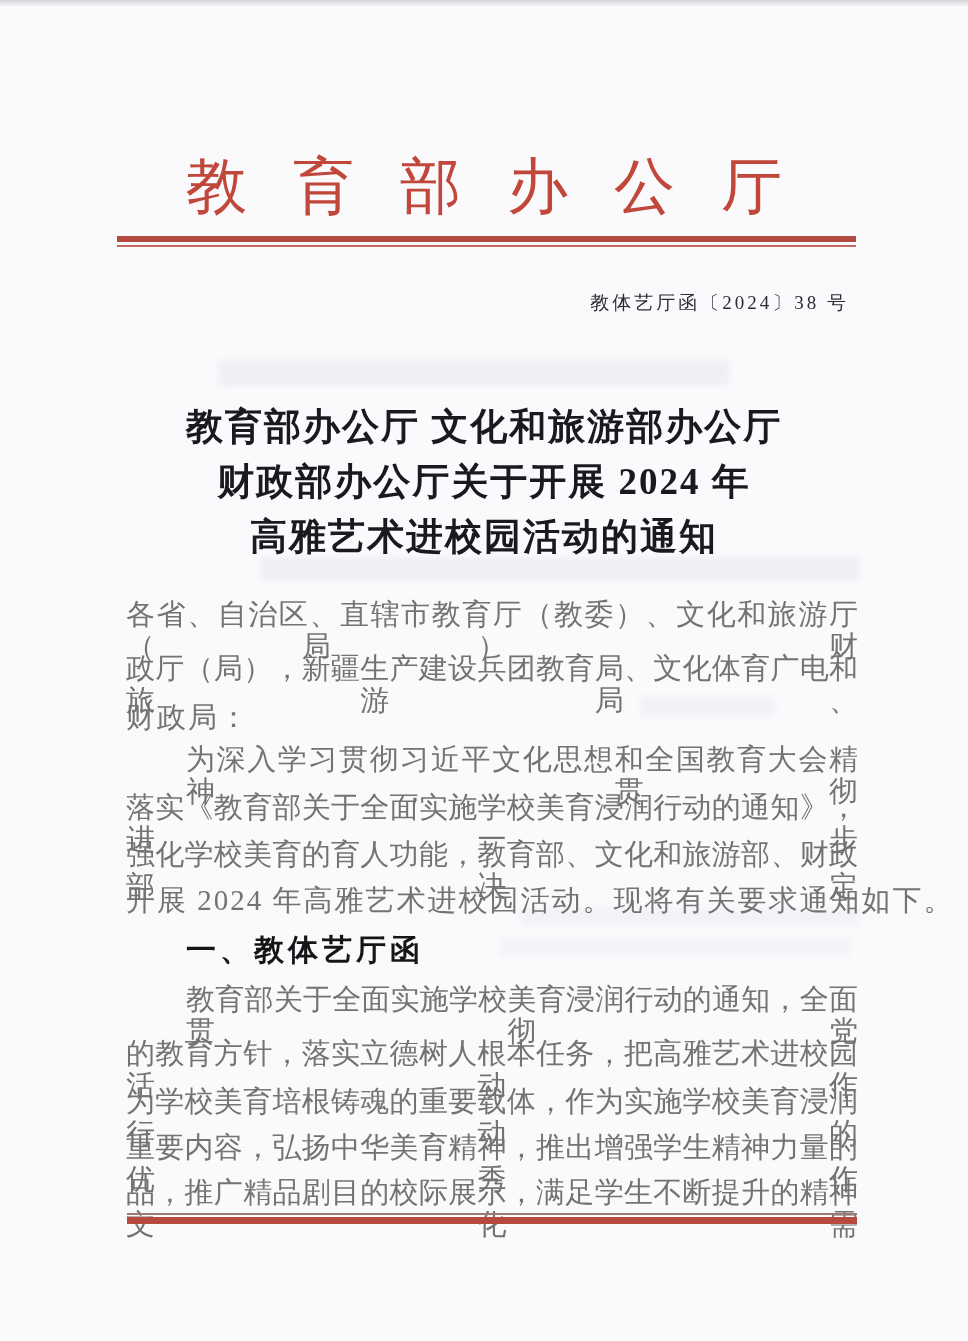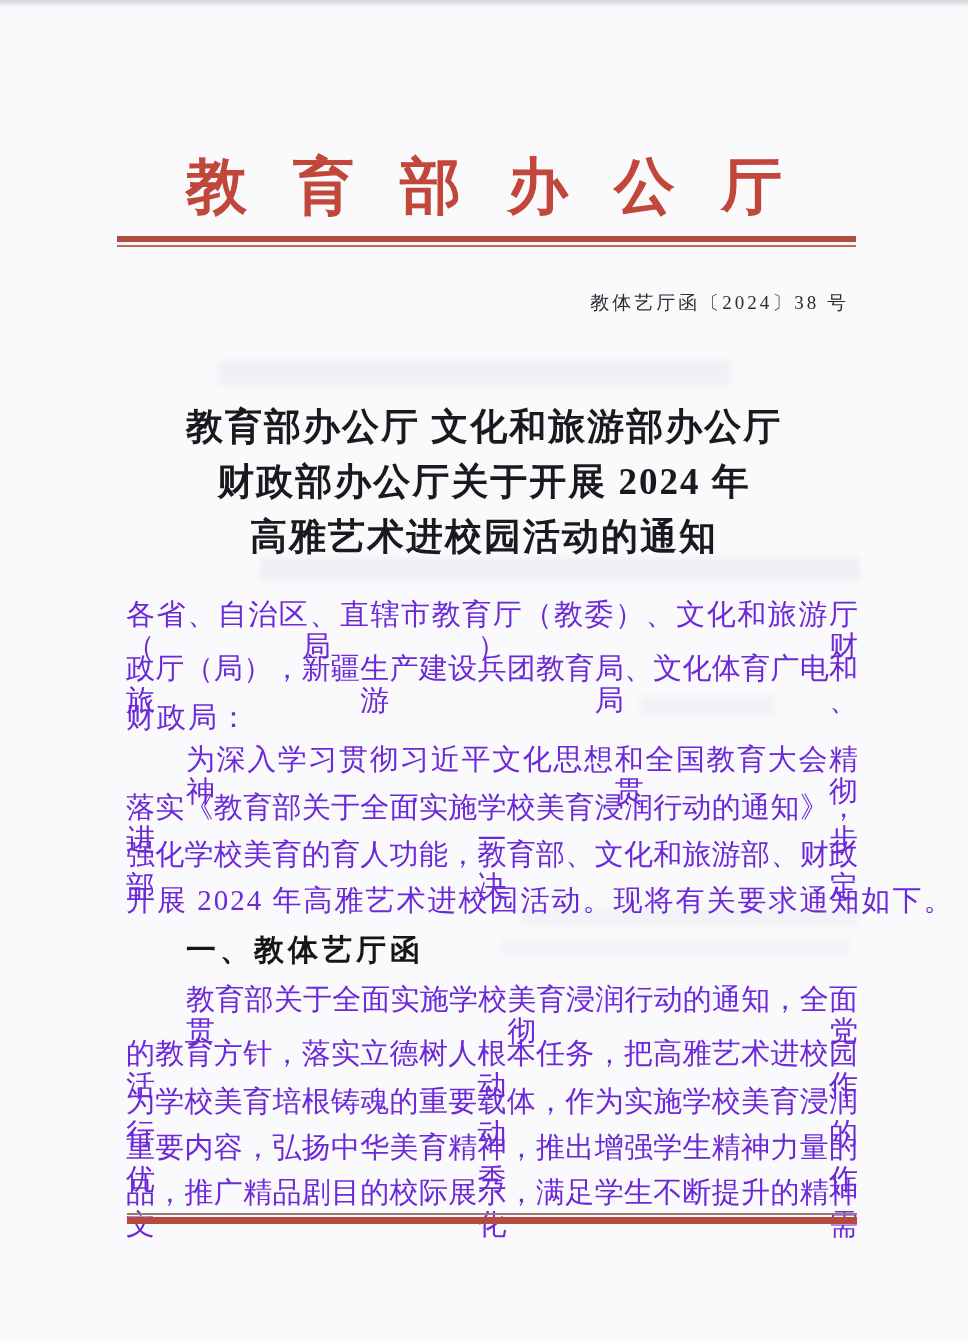--- a/index.html
+++ b/index.html
@@ -26,21 +26,21 @@
   }
   
   .agency {
     position: absolute;
     top: 146px;
     left: 0;
     width: 100%;
     box-sizing: border-box;
     text-align: center;
     font-size: 61px;
-    font-weight: 700;
+    font-weight: 400;
     color: #c2473b;
     letter-spacing: 46px;
     padding-left: 46px; 
     white-space: nowrap;
   }
   
   .head-rule {
     position: absolute;
     top: 236px;
     left: 117px;
@@ -74,21 +74,21 @@
     letter-spacing: 2px;
   }
 
   
   .bline {
     position: absolute;
     left: 126px;
     width: 732px;
     font-size: 29px;
     line-height: 32px;
-    color: #6d28d9;
+    color: #737373;
     letter-spacing: 2px;
     white-space: nowrap;
   }
   .jline {
     white-space: normal;
     text-align: justify;
     text-align-last: justify;
     text-justify: inter-character;
     letter-spacing: 0;
   }

